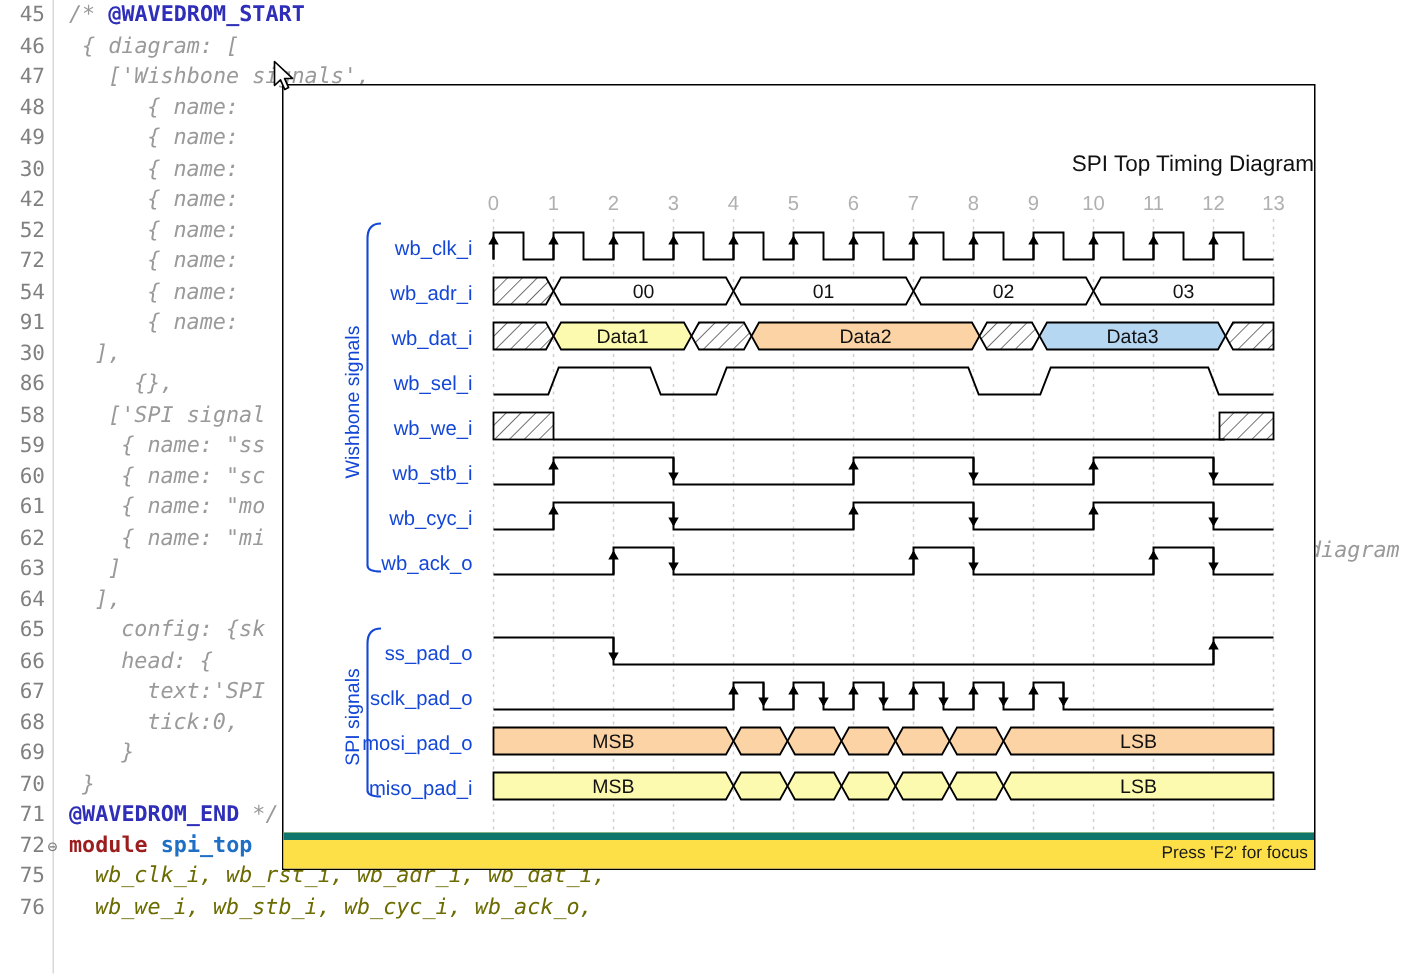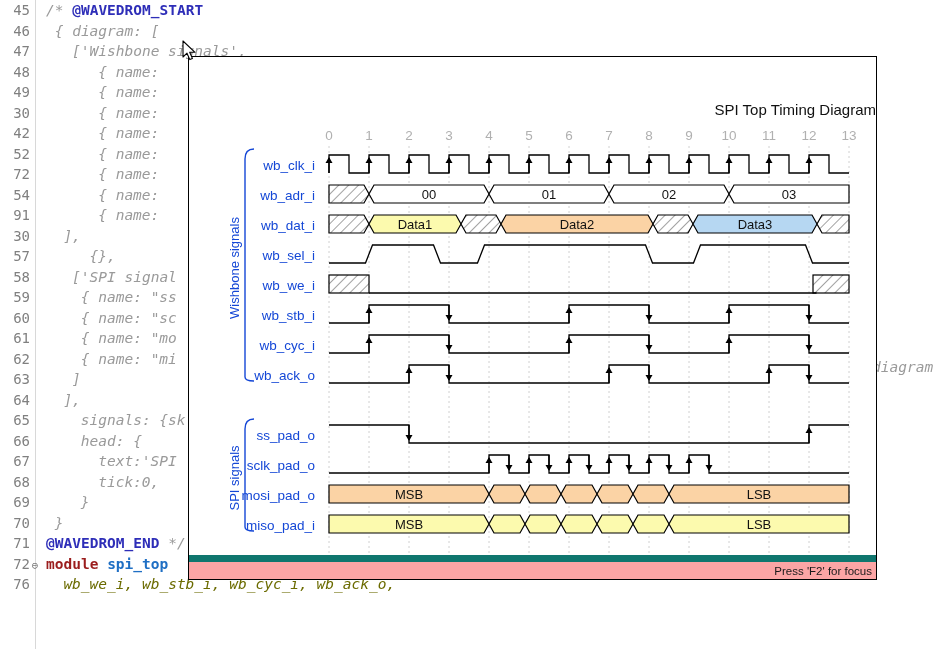--- a/index.html
+++ b/index.html
@@ -49,21 +49,21 @@
     position:absolute; left:188px; top:56px; width:689px; height:524px;
     background:#ffffff; border:1.5px solid #000000;
     font-family:"Liberation Sans", sans-serif;
   }
   #wave-title {
     position:absolute; left:0; right:0; top:44px;
     text-align:right; font-size:15px; color:#111;
   }
   .status-bar {
     position:absolute; left:0; right:0; bottom:0; height:24px;
-    border-top:7px solid #0f766e; background:#fca5a5;
+    border-top:5px solid #0f766e; background:#fde047;
   }
   .status-text {
     position:absolute; right:4px; top:3px;
     font-size:11.5px; color:#1a1a1a; font-family:"Liberation Sans", sans-serif;
   }
   #svgwrap { position:absolute; left:0; top:0; width:689px; height:500px; }
   text { font-family:"Liberation Sans", sans-serif; }
   .signame { fill:#1447d6; font-size:13.5px; text-anchor:end; }
   .grouplabel { fill:#1447d6; font-size:13px; text-anchor:middle; }
   .ticklbl { fill:#b0b0b0; font-size:13.5px; text-anchor:middle; }
@@ -83,36 +83,37 @@
       <div class="cline"><span class="ln">47</span><span class="nofold"></span><span class="code" style="padding-left: 32.1px;"><span class="cmt">['Wishbone signals',</span></span></div>
       <div class="cline"><span class="ln">48</span><span class="nofold"></span><span class="code" style="padding-left: 58.2px;"><span class="cmt">{ name:</span></span></div>
       <div class="cline"><span class="ln">49</span><span class="nofold"></span><span class="code" style="padding-left: 58.2px;"><span class="cmt">{ name:</span></span></div>
       <div class="cline"><span class="ln">30</span><span class="nofold"></span><span class="code" style="padding-left: 58.2px;"><span class="cmt">{ name:</span></span></div>
       <div class="cline"><span class="ln">42</span><span class="nofold"></span><span class="code" style="padding-left: 58.2px;"><span class="cmt">{ name:</span></span></div>
       <div class="cline"><span class="ln">52</span><span class="nofold"></span><span class="code" style="padding-left: 58.2px;"><span class="cmt">{ name:</span></span></div>
       <div class="cline"><span class="ln">72</span><span class="nofold"></span><span class="code" style="padding-left: 58.2px;"><span class="cmt">{ name:</span></span></div>
       <div class="cline"><span class="ln">54</span><span class="nofold"></span><span class="code" style="padding-left: 58.2px;"><span class="cmt">{ name:</span></span></div>
       <div class="cline"><span class="ln">91</span><span class="nofold"></span><span class="code" style="padding-left: 58.2px;"><span class="cmt">{ name:</span></span></div>
       <div class="cline"><span class="ln">30</span><span class="nofold"></span><span class="code" style="padding-left: 23.4px;"><span class="cmt">],</span></span></div>
-      <div class="cline"><span class="ln">57</span><span class="nofold"></span><span class="code" style="padding-left: 49.5px;"><span class="cmt">{},</span></span></div>
+      <div class="cline"><span class="ln">86</span><span class="nofold"></span><span class="code" style="padding-left: 49.5px;"><span class="cmt">{},</span></span></div>
       <div class="cline"><span class="ln">58</span><span class="nofold"></span><span class="code" style="padding-left: 32.1px; text-align: center;"><span class="cmt">['SPI signal</span></span></div>
       <div class="cline"><span class="ln">59</span><span class="nofold"></span><span class="code" style="padding-left: 40.8px;"><span class="cmt">{ name: "ss</span></span></div>
       <div class="cline"><span class="ln">60</span><span class="nofold"></span><span class="code" style="padding-left: 40.8px;"><span class="cmt">{ name: "sc</span></span></div>
       <div class="cline"><span class="ln">61</span><span class="nofold"></span><span class="code" style="padding-left: 40.8px;"><span class="cmt">{ name: "mo</span></span></div>
       <div class="cline"><span class="ln">62</span><span class="nofold"></span><span class="code" style="padding-left: 40.8px;"><span class="cmt">{ name: "mi</span></span></div>
       <div class="cline"><span class="ln">63</span><span class="nofold"></span><span class="code" style="padding-left: 32.1px;"><span class="cmt">]</span></span></div>
       <div class="cline"><span class="ln">64</span><span class="nofold"></span><span class="code" style="padding-left: 23.4px;"><span class="cmt">],</span></span></div>
-      <div class="cline"><span class="ln">65</span><span class="nofold"></span><span class="code" style="padding-left: 40.8px;"><span class="cmt">signals: {sk</span></span></div>
+      <div class="cline"><span class="ln">65</span><span class="nofold"></span><span class="code" style="padding-left: 40.8px;"><span class="cmt">config: {sk</span></span></div>
       <div class="cline"><span class="ln">66</span><span class="nofold"></span><span class="code" style="padding-left: 40.8px;"><span class="cmt">head: {</span></span></div>
       <div class="cline"><span class="ln">67</span><span class="nofold"></span><span class="code" style="padding-left: 58.2px;"><span class="cmt">text:'SPI</span></span></div>
       <div class="cline"><span class="ln">68</span><span class="nofold"></span><span class="code" style="padding-left: 58.2px;"><span class="cmt">tick:0,</span></span></div>
       <div class="cline"><span class="ln">69</span><span class="nofold"></span><span class="code" style="padding-left: 40.8px;"><span class="cmt">}</span></span></div>
       <div class="cline"><span class="ln">70</span><span class="nofold"></span><span class="code" style="padding-left: 14.7px;"><span class="cmt">}</span></span></div>
       <div class="cline"><span class="ln">71</span><span class="nofold"></span><span class="code" style="padding-left: 6px;"><span class="cmt-b">@WAVEDROM_END</span><span class="cmt"> */</span></span></div>
       <div class="cline"><span class="ln">72</span><span class="fold">⊖</span><span class="code" style="padding-left: 6px;"><span class="kw">module</span><span class="plain"> </span><span class="id">spi_top</span></span></div>
+      <div class="cline"><span class="ln">75</span><span class="nofold"></span><span class="code" style="padding-left: 23.4px;"><span class="var">wb_clk_i, wb_rst_i, wb_adr_i, wb_dat_i,</span></span></div>
       <div class="cline"><span class="ln">76</span><span class="nofold"></span><span class="code" style="padding-left: 23.4px;"><span class="var">wb_we_i, wb_stb_i, wb_cyc_i, wb_ack_o,</span></span></div>
     </div>
   <div style="position:absolute; left:872px; top:359px; font-size:14.5px; font-style:italic; color:#9a9a9a; font-family:'DejaVu Sans Mono',monospace;">diagram</div>
 </div>
 
 <div id="wavepanel">
   <div id="wave-title">SPI Top Timing Diagram</div>
   <div id="svgwrap">
     <svg id="wavesvg" width="689" height="500" viewBox="0 0 689 500">
         <defs>

